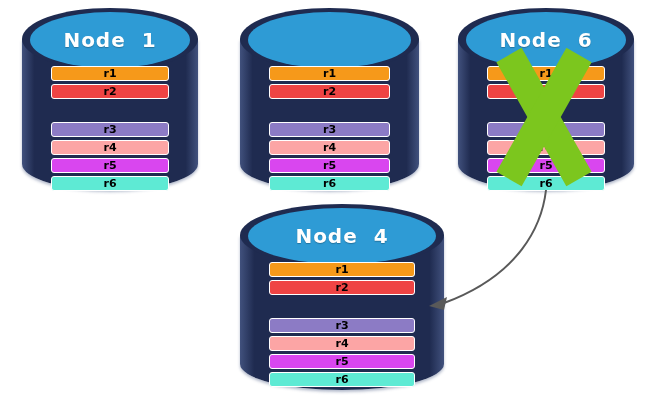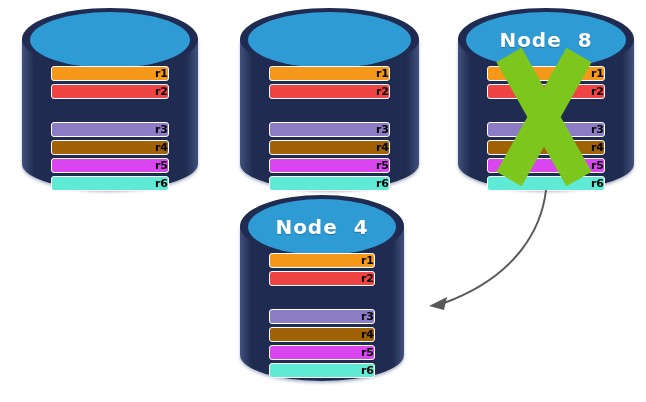--- a/index.html
+++ b/index.html
@@ -13,21 +13,21 @@
     width: 646px;
     height: 402px;
     background: #ffffff;
     overflow: hidden;
   }
   
   .cyl { position: absolute; }
   .pos-n1 { left: 22px;  top: 8px;   width: 176px; height: 182px; }
   .pos-n2 { left: 240px; top: 8px;   width: 179px; height: 182px; }
   .pos-n3 { left: 458px; top: 8px;   width: 176px; height: 182px; }
-  .pos-n4 { left: 240px; top: 195px; width: 164px; height: 186px; }
+  .pos-n4 { left: 240px; top: 204px; width: 204px; height: 186px; }
 
   .cyl-body {
     position: absolute;
     top: 31px; left: 0; right: 0; bottom: 0;
     background: linear-gradient(90deg, #41517D 0%, #1F2B50 7%, #1F2B50 93%, #41517D 100%);
     border-radius: 0 0 50% 50% / 0 0 26px 26px;
     box-shadow: 0 2px 3px rgba(40,60,110,0.35);
   }
   .cyl-top {
     position: absolute;
@@ -55,30 +55,30 @@
   
   .bars {
     position: absolute;
     left: 29px; right: 29px; top: 58px;
   }
   .bar {
     height: 13px;
     border: 1px solid #ffffff;
     border-radius: 3px;
     margin-bottom: 3px;
-    text-align: right;
+    text-align: center;
     font-size: 11px;
     font-weight: bold;
     line-height: 13px;
     color: #000000;
   }
   .c-r1 { background: #F6991A; }
   .c-r2 { background: #ef4444; }
   .c-r3 { background: #8C7BC5; margin-top: 23px; }
-  .c-r4 { background: #a16207; }
+  .c-r4 { background: #fca5a5; }
   .c-r5 { background: #d946ef; }
   .c-r6 { background: #5eead4; }
 
   
   .overlay {
     position: absolute;
     left: 0; top: 0;
     width: 646px; height: 402px;
     pointer-events: none;
   }
@@ -100,20 +100,21 @@
 </style>
 </head>
 <body>
 
 <div class="canvas">
 
   <div class="cyl pos-n1">
     <div class="cyl-body"></div>
     <div class="cyl-top"></div>
     <div class="cyl-cap"></div>
+    <div class="cyl-title">Node  1</div>
     <div class="bars">
       <div class="bar c-r1">r1</div>
       <div class="bar c-r2">r2</div>
       <div class="bar c-r3">r3</div>
       <div class="bar c-r4">r4</div>
       <div class="bar c-r5">r5</div>
       <div class="bar c-r6">r6</div>
     </div>
   </div>
 
@@ -128,21 +129,21 @@
       <div class="bar c-r4">r4</div>
       <div class="bar c-r5">r5</div>
       <div class="bar c-r6">r6</div>
     </div>
   </div>
 
   <div class="cyl pos-n3">
     <div class="cyl-body"></div>
     <div class="cyl-top"></div>
     <div class="cyl-cap"></div>
-    <div class="cyl-title">Node  8</div>
+    <div class="cyl-title">Node  6</div>
     <div class="bars">
       <div class="bar c-r1">r1</div>
       <div class="bar c-r2">r2</div>
       <div class="bar c-r3">r3</div>
       <div class="bar c-r4">r4</div>
       <div class="bar c-r5">r5</div>
       <div class="bar c-r6">r6</div>
     </div>
   </div>
 

